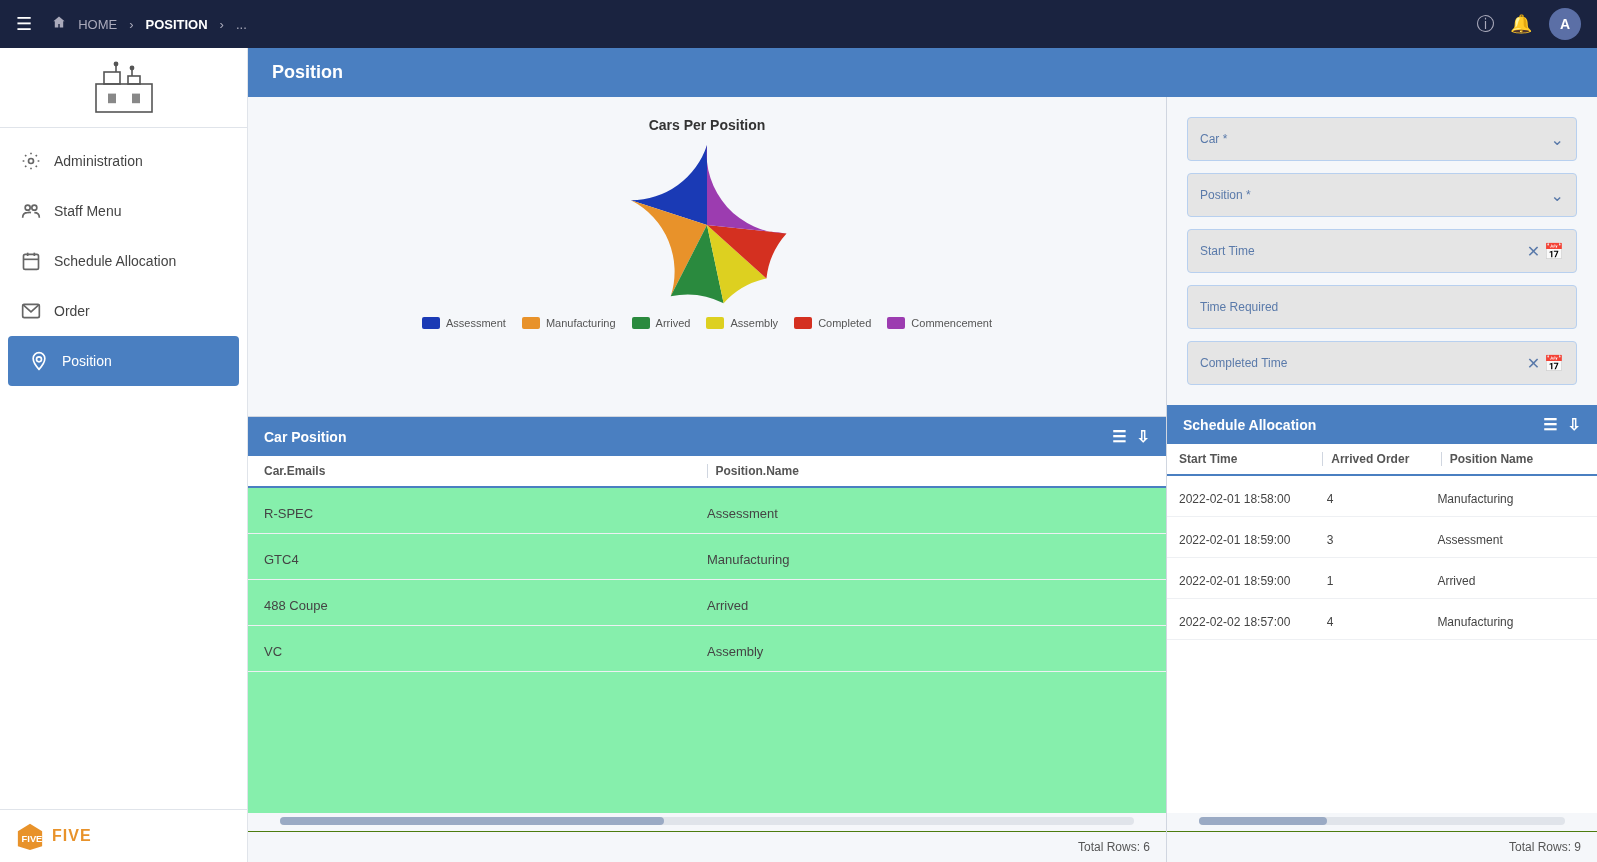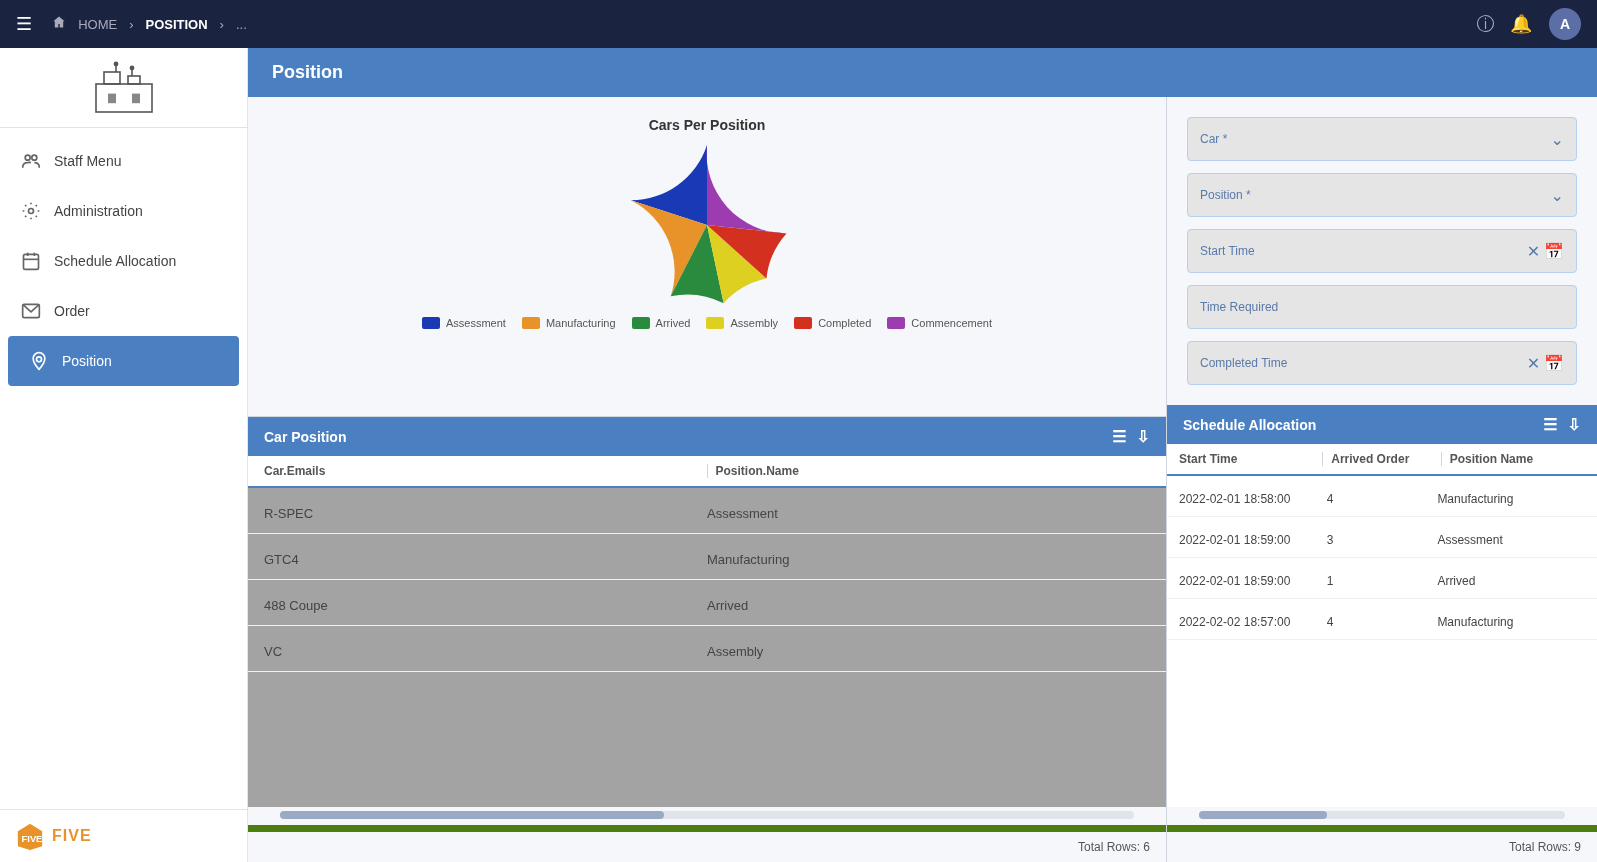--- a/index.html
+++ b/index.html
@@ -98,21 +98,21 @@
       min-height: 320px;
       border-bottom: 1px solid #d0d6e0;
     }
     .chart-title { font-size: 14px; font-weight: 600; color: #333; margin-bottom: 12px; }
     .chart-container { display: flex; flex-direction: column; align-items: center; }
     .legend { display: flex; flex-wrap: wrap; gap: 8px 16px; justify-content: center; margin-top: 12px; }
     .legend-item { display: flex; align-items: center; gap: 6px; font-size: 11px; color: #555; }
     .legend-dot { width: 18px; height: 12px; border-radius: 2px; flex-shrink: 0; }
 
     
-    .table-section { display: flex; flex-direction: column; flex: 1; overflow: hidden; background: #a3a3a3; }
+    .table-section { display: flex; flex-direction: column; flex: 1; overflow: hidden; background: #86efac; }
     .table-header {
       background: #4a7fc1;
       color: #fff;
       padding: 10px 16px;
       display: flex;
       align-items: center;
       gap: 8px;
       font-size: 14px;
       font-weight: 600;
     }
@@ -124,21 +124,21 @@
       border-bottom: 2px solid #4a7fc1;
       padding: 8px 16px;
     }
     .col-header { font-size: 12px; font-weight: 600; color: #555; flex: 1; }
     .col-divider { width: 1px; background: #d0d6e0; margin: 0 8px; }
     .table-body { flex: 1; overflow-y: auto; }
     .table-row { display: flex; padding: 12px 16px; border-bottom: 1px solid #eef0f3; font-size: 13px; color: #444; margin-top: 6px; }
     .table-cell { flex: 1; }
     .table-footer {
       background: #f5f7fa;
-      border-top: 7px solid #4d7c0f;
+      border-top: 1px solid #4d7c0f;
       padding: 8px 16px;
       font-size: 12px;
       color: #555;
       text-align: right;
     }
     .scrollbar-track { height: 8px; background: #e0e4ea; margin: 0 16px 4px; border-radius: 4px; }
     .scrollbar-thumb { height: 8px; background: #9aaac4; border-radius: 4px; width: 45%; }
 
     
     .right-panel { width: 430px; flex-shrink: 0; display: flex; flex-direction: column; background: #f5f7fa; overflow: hidden; }
@@ -201,36 +201,36 @@
         <circle cx="30" cy="5" r="3" fill="#555"></circle>
         <circle cx="50" cy="10" r="3" fill="#555"></circle>
       </svg>
     </div>
 
     <div class="sidebar-menu">
 
       <div class="sidebar-item">
         <span class="icon">
           <svg viewBox="0 0 24 24" width="20" height="20" fill="none" stroke="#666" stroke-width="2">
+            <circle cx="12" cy="12" r="3"></circle>
+            <path d="M12 2v2M12 20v2M2 12h2M20 12h2M4.93 4.93l1.41 1.41M17.66 17.66l1.41 1.41M4.93 19.07l1.41-1.41M17.66 6.34l1.41-1.41"></path>
+          </svg>
+        </span>
+        <span>Administration</span>
+      </div>
+
+      <div class="sidebar-item">
+        <span class="icon">
+          <svg viewBox="0 0 24 24" width="20" height="20" fill="none" stroke="#666" stroke-width="2">
             <circle cx="8" cy="8" r="3"></circle>
             <circle cx="16" cy="8" r="3"></circle>
             <path d="M2 20c0-4 2.7-6 6-6M22 20c0-4-2.7-6-6-6M8 14c1.3-.4 2.7-.4 4 0"></path>
           </svg>
         </span>
         <span>Staff Menu</span>
-      </div>
-
-      <div class="sidebar-item">
-        <span class="icon">
-          <svg viewBox="0 0 24 24" width="20" height="20" fill="none" stroke="#666" stroke-width="2">
-            <circle cx="12" cy="12" r="3"></circle>
-            <path d="M12 2v2M12 20v2M2 12h2M20 12h2M4.93 4.93l1.41 1.41M17.66 17.66l1.41 1.41M4.93 19.07l1.41-1.41M17.66 6.34l1.41-1.41"></path>
-          </svg>
-        </span>
-        <span>Administration</span>
       </div>
 
       <div class="sidebar-item">
         <span class="icon">
           <svg viewBox="0 0 24 24" width="20" height="20" fill="none" stroke="#666" stroke-width="2">
             <rect x="3" y="4" width="18" height="18" rx="2"></rect>
             <line x1="16" y1="2" x2="16" y2="6"></line>
             <line x1="8" y1="2" x2="8" y2="6"></line>
             <line x1="3" y1="10" x2="21" y2="10"></line>
           </svg>

